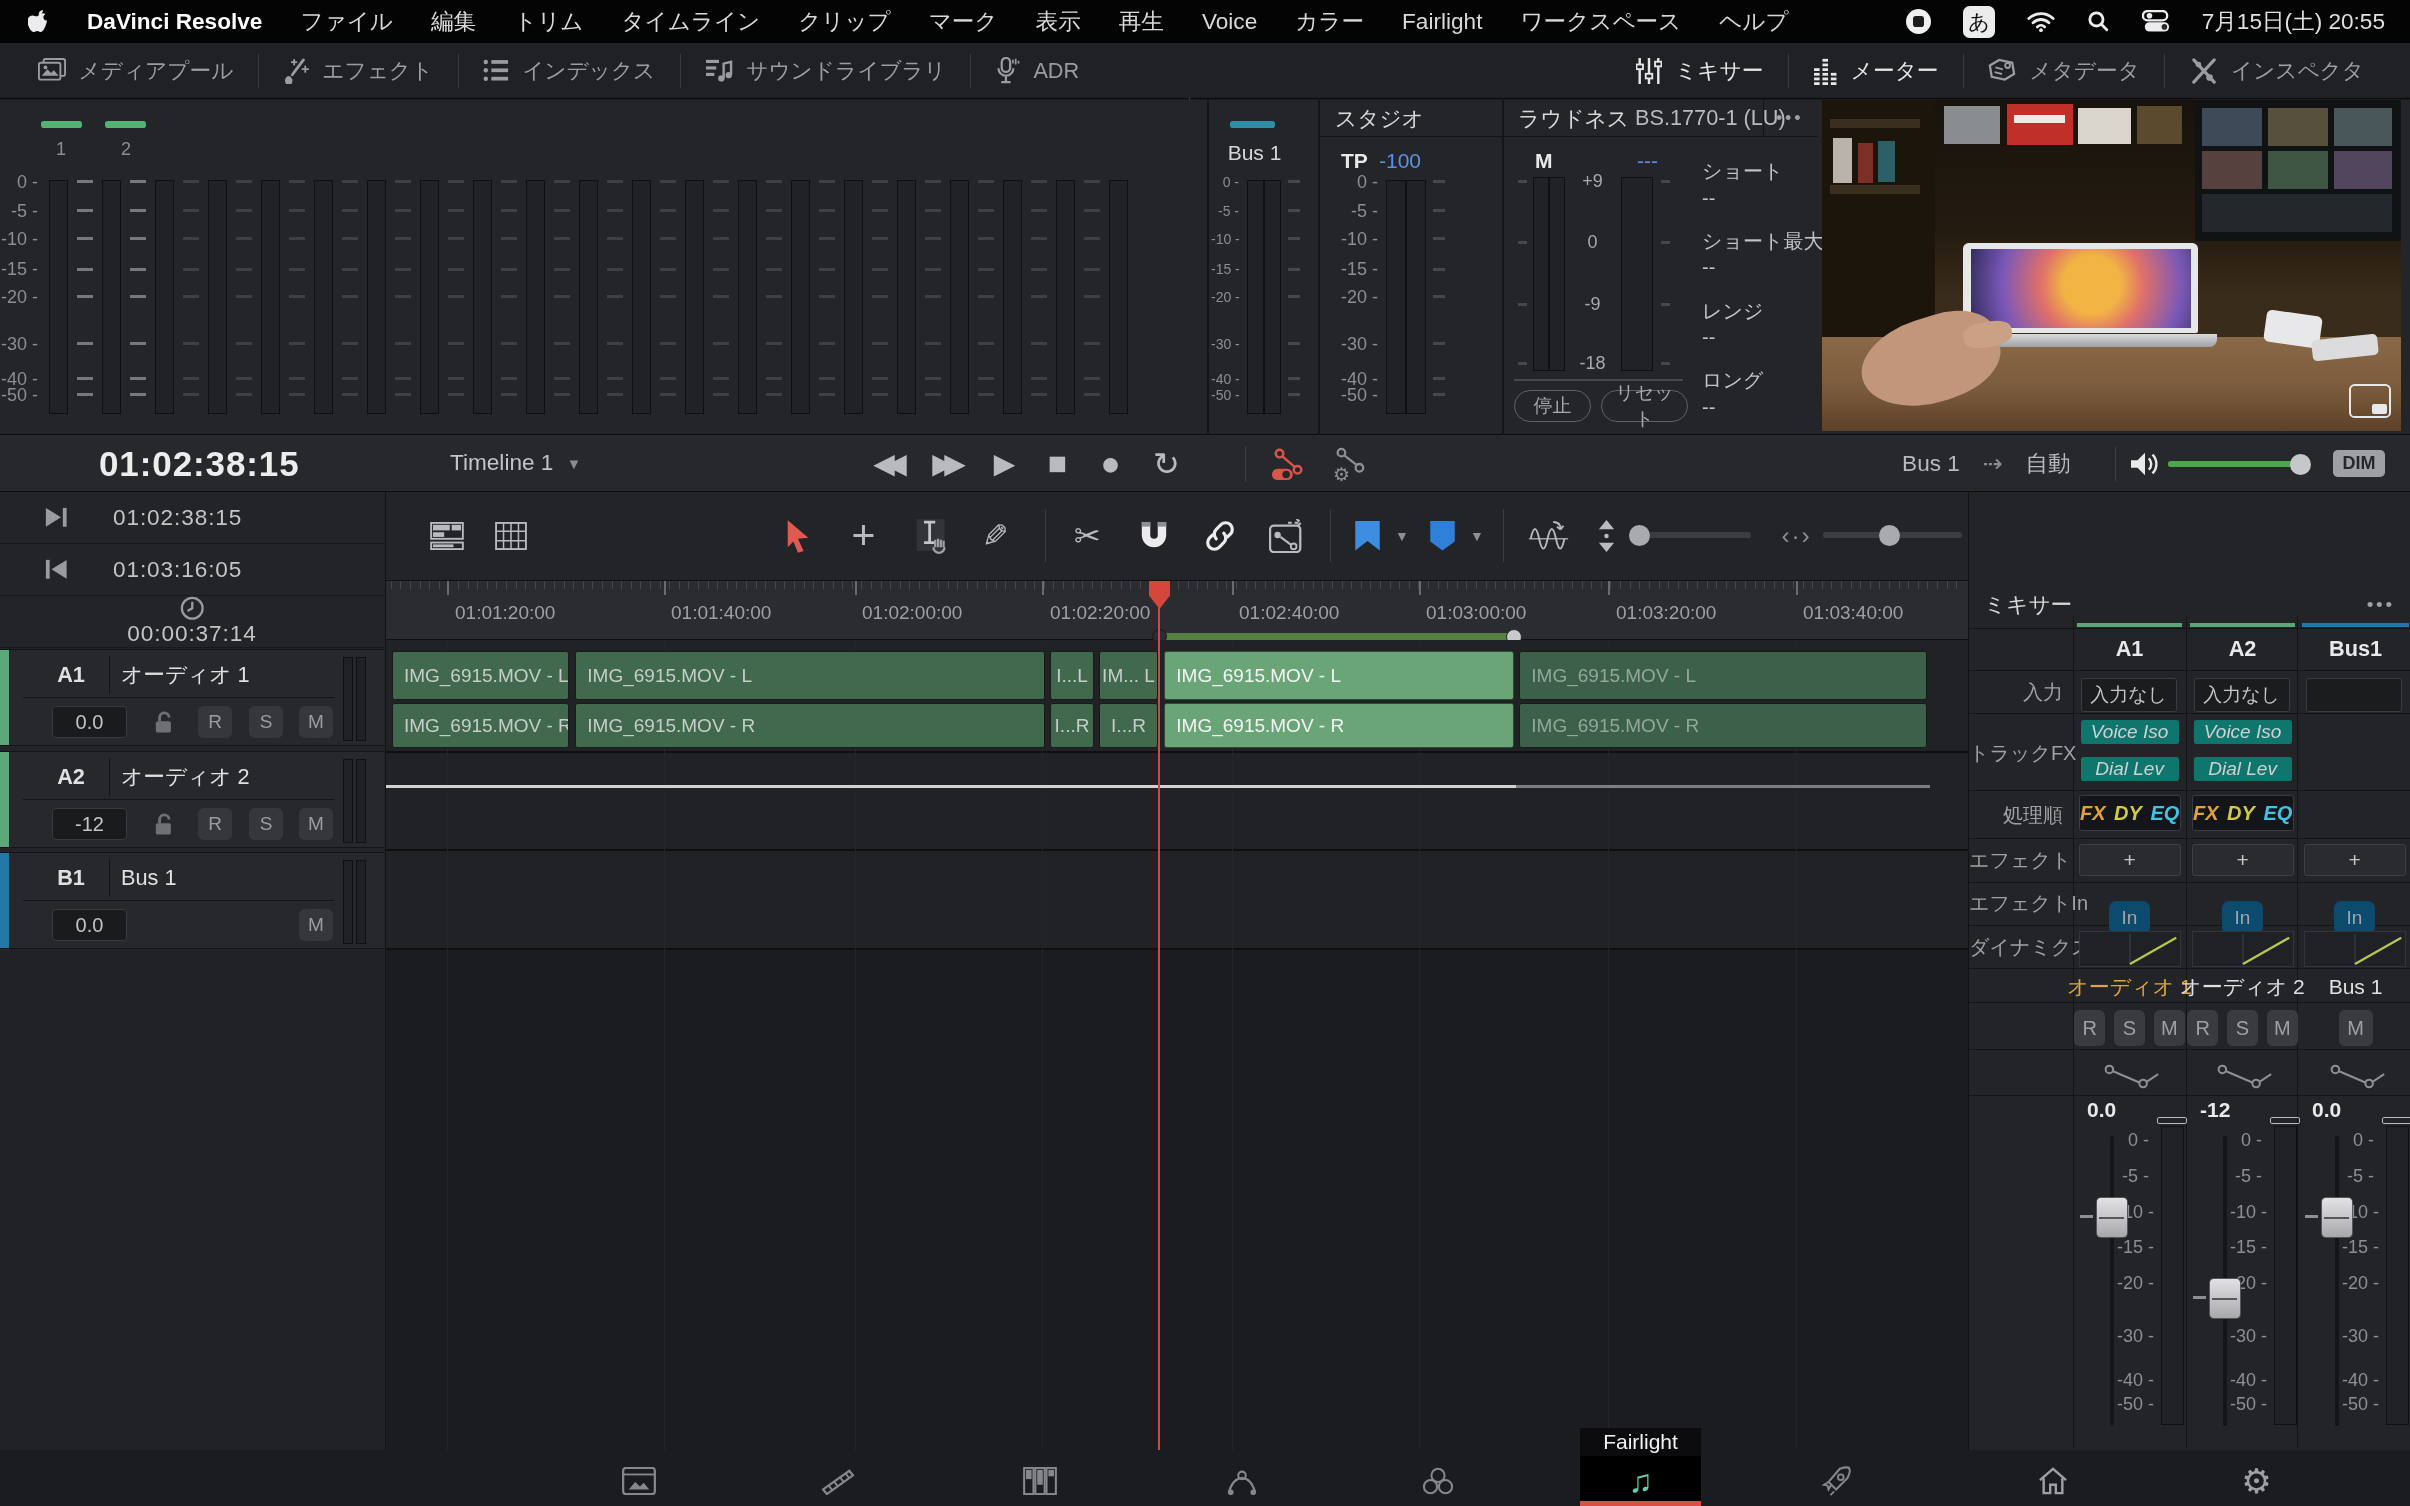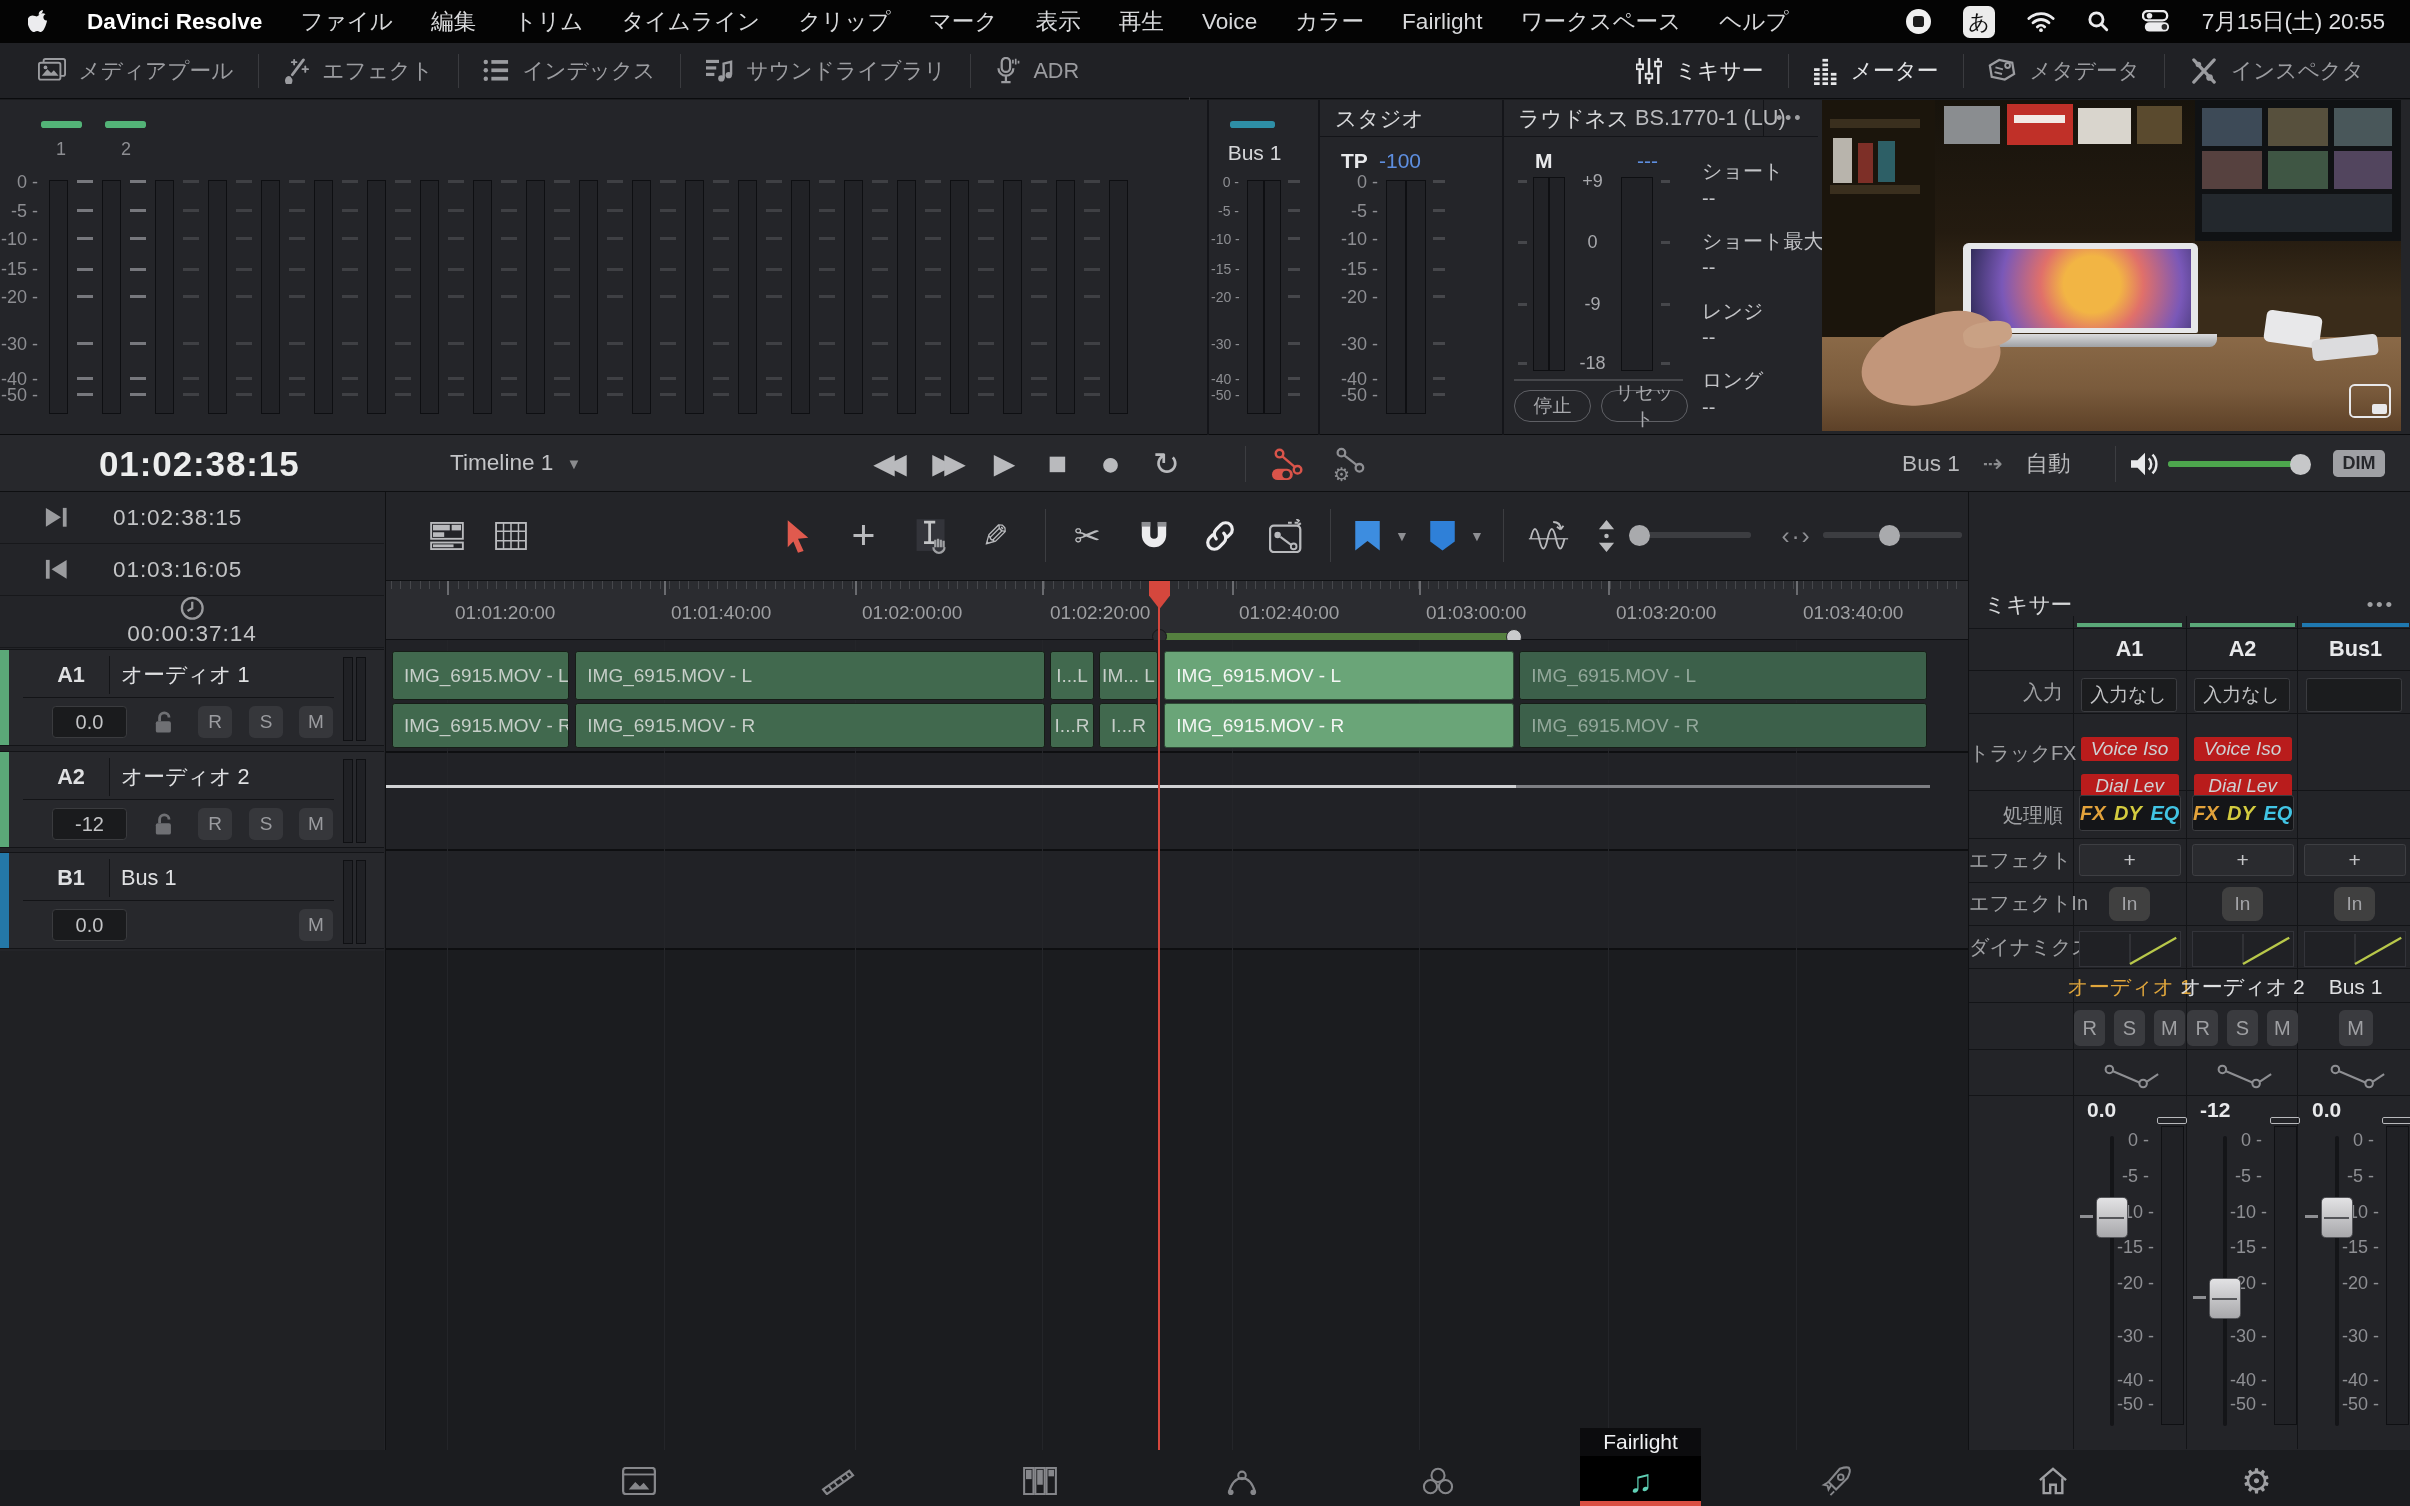--- a/index.html
+++ b/index.html
@@ -129,27 +129,27 @@
   #mixer-menu{position:absolute;right:17px;top:0;height:48px;display:flex;align-items:center;color:#9fa0a3;font-size:19px;letter-spacing:2.8px;}
   .mx-hline{position:absolute;left:0;width:443px;height:0.9px;background:#131417;}
   .mx-vline{position:absolute;top:124px;width:0.9px;height:833px;background:#131417;}
   .mx-lbl{position:absolute;left:0;width:94px;text-align:right;color:#9fa0a3;font-size:20px;transform:translateY(-50%);white-space:nowrap;}
   .mx-col{position:absolute;top:124px;width:111px;height:833px;}
   .mx-cap{position:absolute;left:2.8px;top:6.6px;right:2.8px;height:4.7px;}
   .mx-name{position:absolute;left:0;top:12.2px;width:100%;height:41px;display:flex;align-items:center;justify-content:center;
            font-size:21.7px;font-weight:bold;color:#e8e9eb;}
   .mx-inbox{position:absolute;left:6.6px;top:62px;width:96px;height:34px;background:#1b1c1e;border:0.9px solid #3b3c40;border-radius:2.8px;
             color:#c3c4c6;font-size:19px;display:flex;align-items:center;justify-content:center;box-sizing:border-box;}
-  .mx-fx{position:absolute;left:6.6px;width:98px;height:24px;background:#b91c1c;border-radius:2.8px;color:#ced1d3;
-         font-style:italic;font-size:19px;display:flex;align-items:center;justify-content:center;margin-top:17px;}
+  .mx-fx{position:absolute;left:6.6px;width:98px;height:24px;background:#0f766e;border-radius:2.8px;color:#ced1d3;
+         font-style:italic;font-size:19px;display:flex;align-items:center;justify-content:center;}
   .mx-order{position:absolute;left:4.7px;top:179px;width:102px;height:36px;background:#141518;border:0.9px solid #3b3c40;border-radius:2.8px;
             display:flex;align-items:center;justify-content:center;gap:8.5px;font-style:italic;font-weight:bold;font-size:20px;box-sizing:border-box;}
   .mx-plus{position:absolute;left:4.7px;top:228px;width:102px;height:32px;background:#2a2b2f;border:0.9px solid #3e3f43;border-radius:2.8px;
            color:#c3c4c6;font-size:21px;display:flex;align-items:center;justify-content:center;box-sizing:border-box;}
-  .mx-in{position:absolute;left:35px;top:271px;width:41px;height:34px;background:#404040;border-radius:7.5px;color:#a3a4a8;
+  .mx-in{position:absolute;left:35px;top:285px;width:41px;height:34px;background:#0c4a6e;border-radius:7.5px;color:#a3a4a8;
          font-size:19px;display:flex;align-items:center;justify-content:center;}
   .mx-dyn{position:absolute;left:4.7px;top:315px;width:102px;height:36px;background:#202125;border:0.9px solid #33343a;box-sizing:border-box;}
   .mx-name2{position:absolute;left:0;top:354px;width:100%;height:34px;display:flex;align-items:center;justify-content:center;
             font-size:21px;color:#dfe0e2;white-space:nowrap;}
   .mx-rsm{position:absolute;top:394px;width:100%;display:flex;justify-content:center;gap:8.5px;}
   .mx-rsm .b{width:34px;height:36px;background:#3a3b3f;border-radius:5.6px;color:#9fa0a3;font-size:20px;display:flex;align-items:center;justify-content:center;}
   .mx-pan{position:absolute;left:0;top:439px;width:100%;height:41px;display:flex;align-items:center;justify-content:center;color:#8e8f93;}
   .mx-val{position:absolute;left:13px;top:482px;font-size:21px;font-weight:bold;color:#e8e9eb;}
   .fd-line{position:absolute;left:36px;top:520px;width:3.8px;height:290px;background:#141518;border-radius:1.9px;}
   .fd-knob{position:absolute;left:21.7px;width:32px;height:41px;border-radius:4.7px;background:linear-gradient(#e2e2e4,#a8a8ab);

